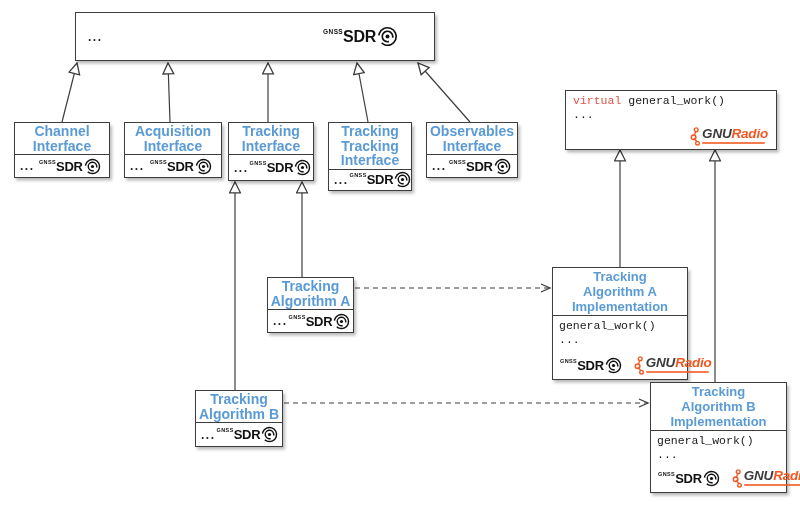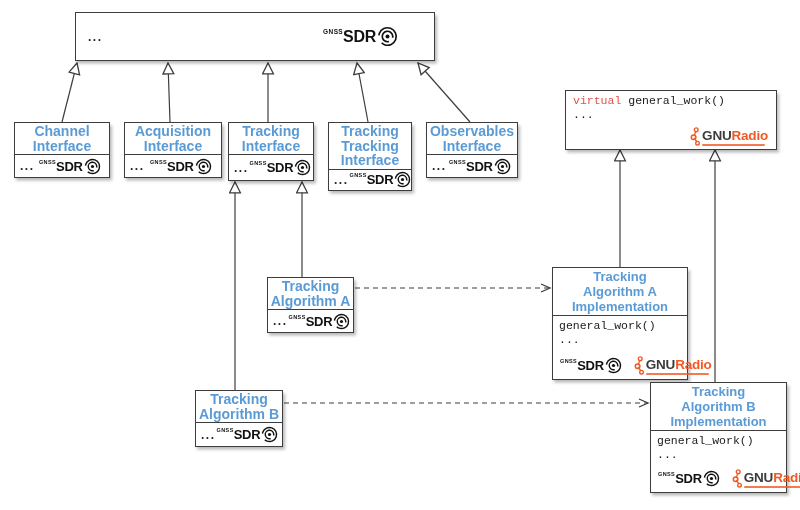--- a/index.html
+++ b/index.html
@@ -55,21 +55,21 @@
   .sdr{display:inline-flex;align-items:center;gap:1px;}
   .sdr-txt{display:flex;flex-direction:row;align-items:flex-start;line-height:1;}
   .sdr-gnss{font-size:5.5px;font-weight:bold;letter-spacing:.4px;color:#111;margin-left:1px;}
   .sdr-name{font-size:13px;font-weight:bold;color:#111;letter-spacing:-.3px;}
   .sdr-ico{width:17px;height:17px;flex:none;}
   .sdr.lg .sdr-gnss{font-size:6.5px;}
   .sdr.lg .sdr-name{font-size:16px;}
   .sdr.lg .sdr-ico{width:21px;height:21px;}
 
   
-  .gnur{display:inline-flex;align-items:flex-end;gap:1px;}
+  .gnur{display:inline-flex;align-items:flex-start;gap:1px;font-style:italic;}
   .gnur-ico{width:13px;height:19px;flex:none;}
   .gnur-text{display:flex;flex-direction:column;line-height:1;}
   .gnur-line{display:flex;font-weight:bold;font-size:13.5px;letter-spacing:-.2px;}
   .gnur-gnu{color:#3b3b3b;}
   .gnur-radio{color:var(--orange);}
   .gnur-tagline{height:2px;background:var(--orange);opacity:.8;margin-top:1.5px;border-radius:1px;width:96%;}
 </style>
 </head>
 <body>
 

